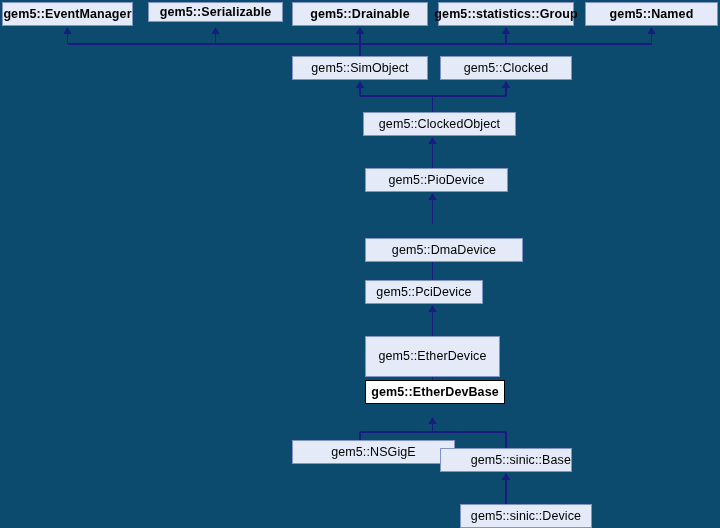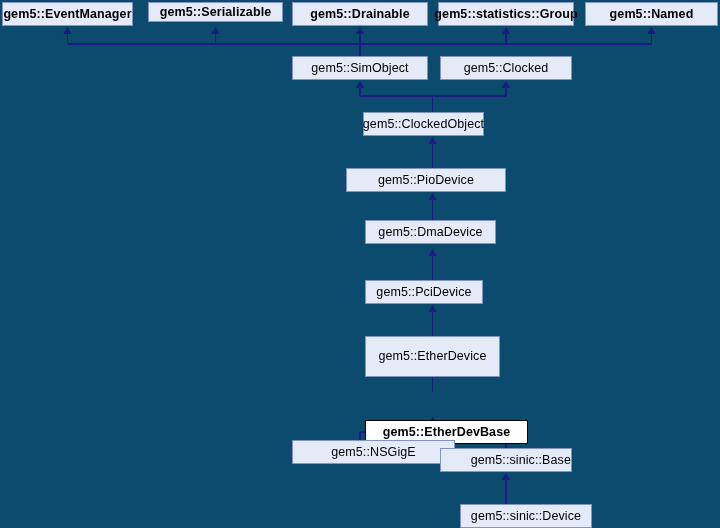--- a/index.html
+++ b/index.html
@@ -104,36 +104,36 @@
       </div>
       <div class="node bold-label" style="left: 585px; top: 2px; width: 133px; height: 24px;">
         <span class="node-label">gem5::Named</span>
       </div>
       <div class="node" style="left: 292px; top: 56px; width: 136px; height: 24px;">
         <span class="node-label">gem5::SimObject</span>
       </div>
       <div class="node" style="left: 440px; top: 56px; width: 132px; height: 24px; align-items: center;">
         <span class="node-label">gem5::Clocked</span>
       </div>
-      <div class="node" style="left: 363px; top: 112px; width: 121px; height: 24px;">
+      <div class="node" style="left: 363px; top: 112px; width: 153px; height: 24px;">
         <span class="node-label">gem5::ClockedObject</span>
       </div>
-      <div class="node" style="left: 346px; top: 168px; width: 160px; height: 24px;">
+      <div class="node" style="left: 365px; top: 168px; width: 143px; height: 24px;">
         <span class="node-label">gem5::PioDevice</span>
       </div>
-      <div class="node" style="left: 365px; top: 220px; width: 131px; height: 24px;">
+      <div class="node" style="left: 365px; top: 238px; width: 158px; height: 24px;">
         <span class="node-label">gem5::DmaDevice</span>
       </div>
       <div class="node" style="left: 365px; top: 280px; width: 118px; height: 24px;">
         <span class="node-label">gem5::PciDevice</span>
       </div>
       <div class="node" style="left: 365px; top: 336px; width: 135px; height: 41px;">
         <span class="node-label">gem5::EtherDevice</span>
       </div>
-      <div class="node current" style="left: 365px; top: 380px; width: 163px; height: 24px; margin-top: 40px;">
+      <div class="node current" style="left: 365px; top: 380px; width: 140px; height: 24px;">
         <span class="node-label">gem5::EtherDevBase</span>
       </div>
       <div class="node" style="left: 292px; top: 440px; width: 163px; height: 24px;">
         <span class="node-label">gem5::NSGigE</span>
       </div>
       <div class="node" style="left: 440px; top: 448px; width: 132px; height: 24px; justify-content: flex-end;">
         <span class="node-label">gem5::sinic::Base</span>
       </div>
       <div class="node" style="left: 440px; top: 504px; width: 132px; height: 24px; margin-left: 20px;">
         <span class="node-label">gem5::sinic::Device</span>

